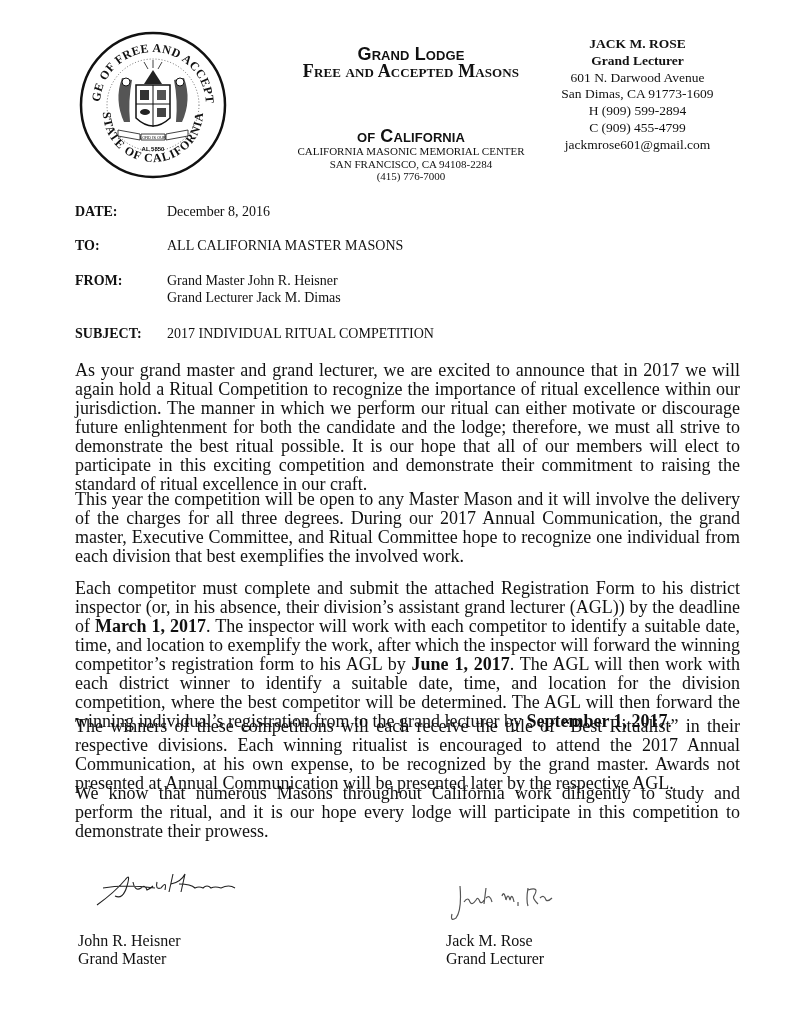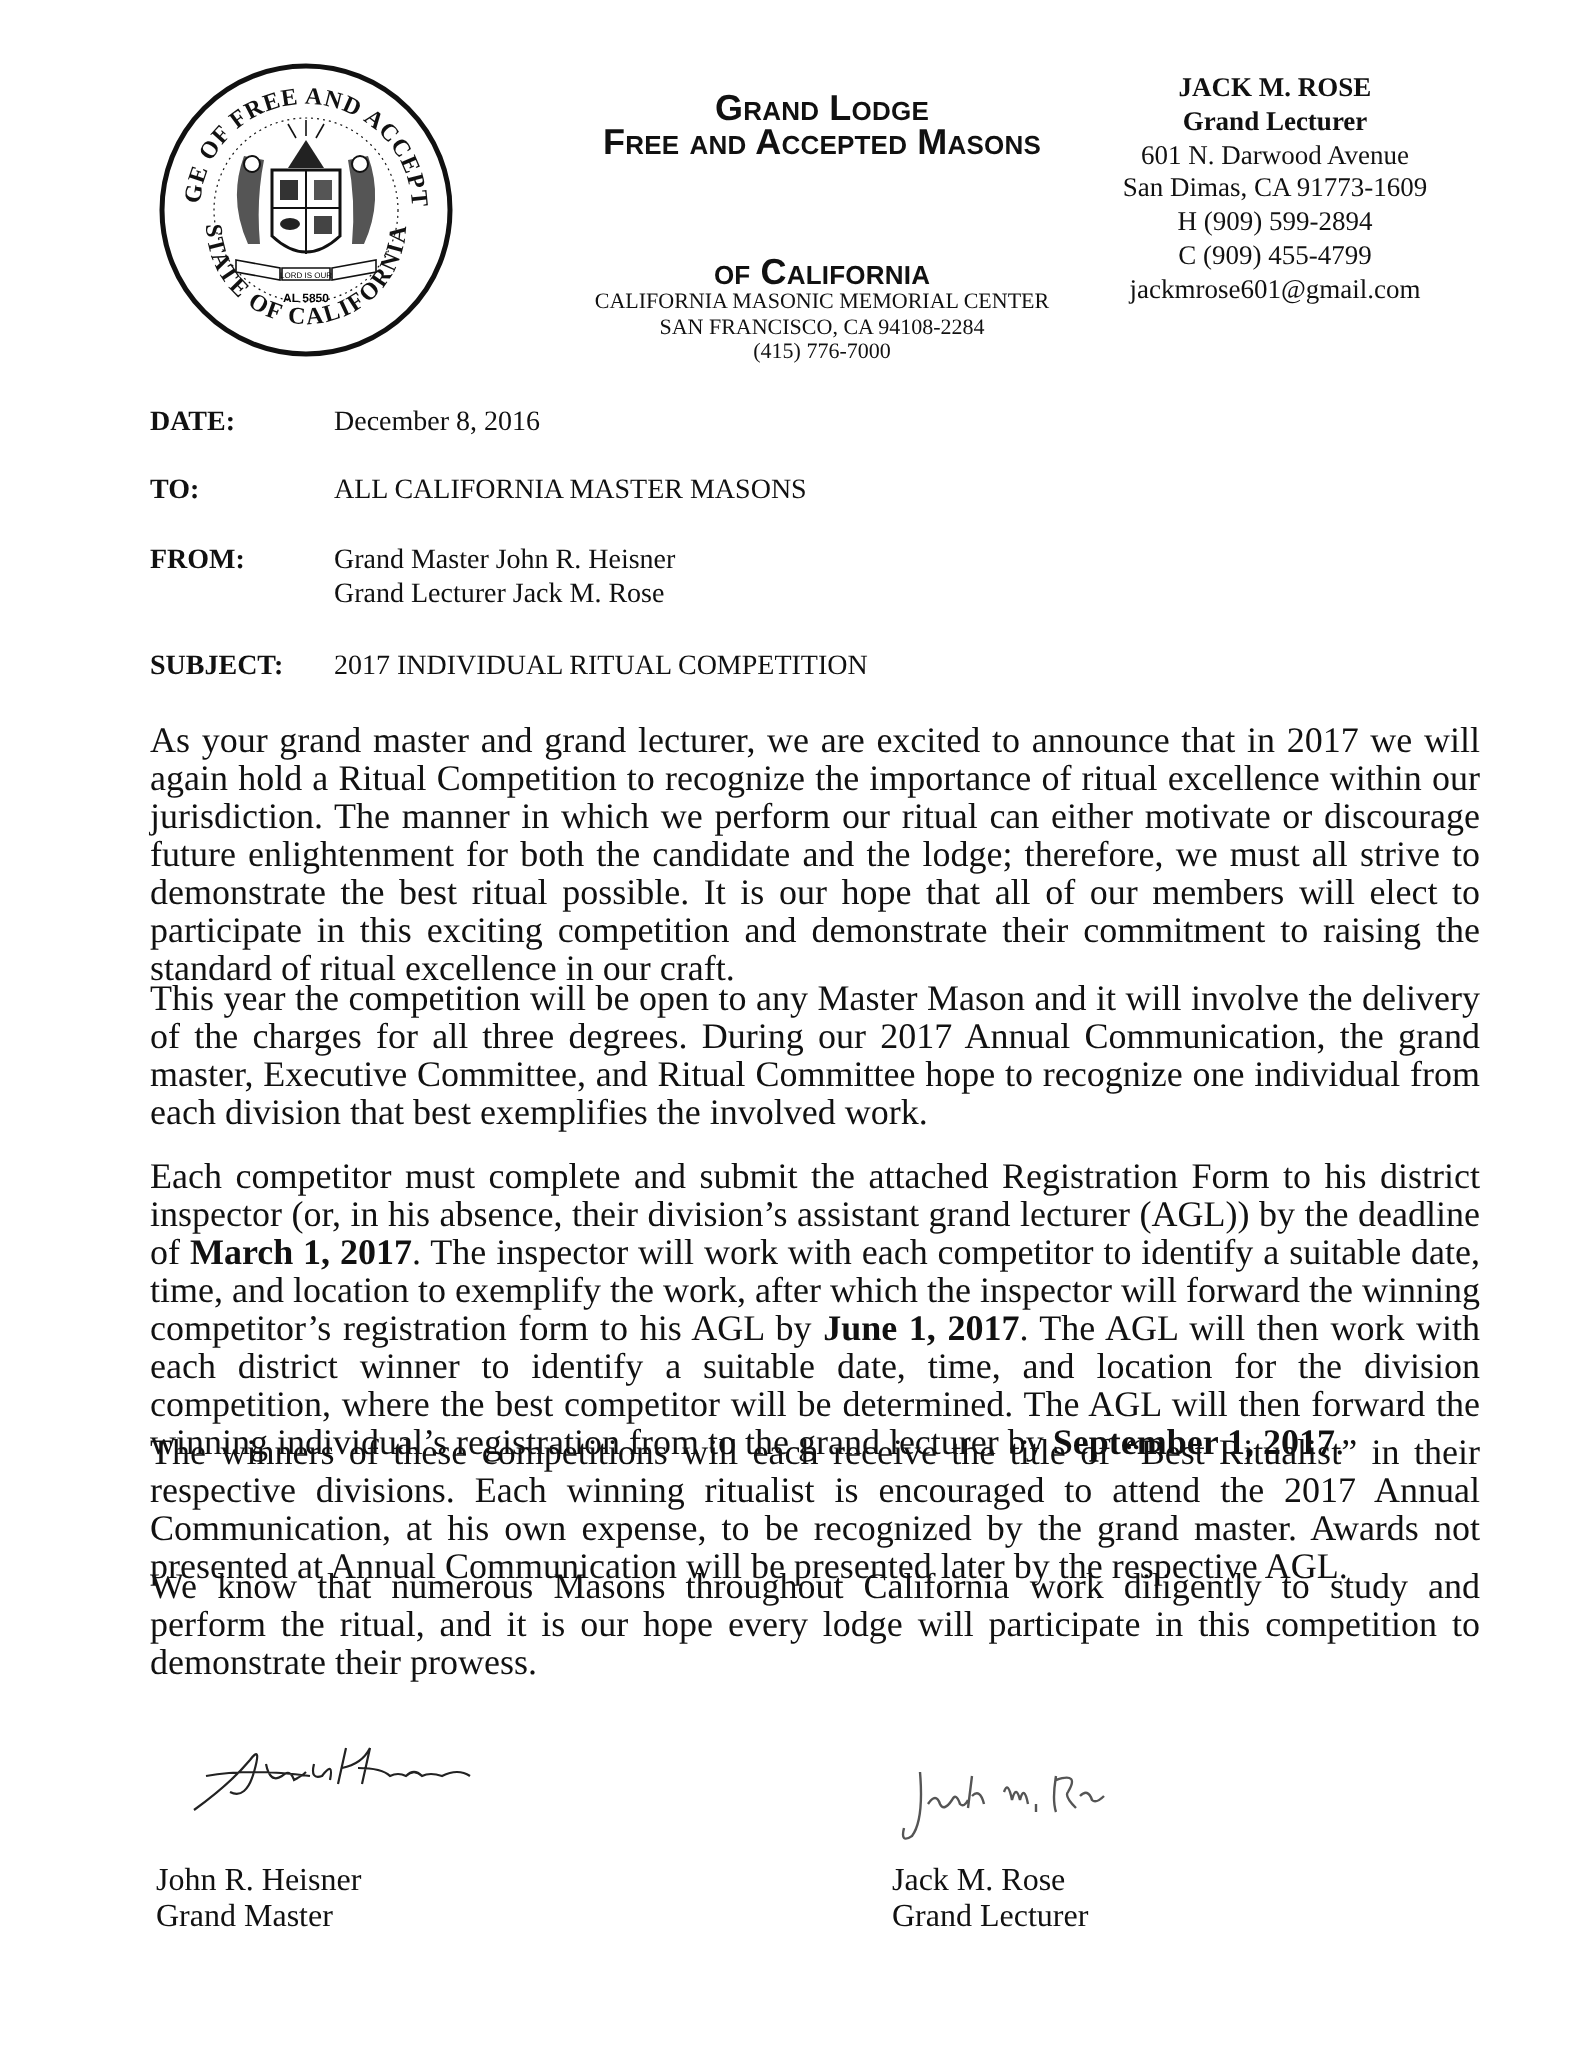--- a/index.html
+++ b/index.html
@@ -59,21 +59,21 @@
 
   <path d="M40,100 L62,104 L62,110 L40,106 Z" fill="#fff" stroke="#111" stroke-width="0.8"></path>
   <path d="M63,104 L87,104 L87,110 L63,110 Z" fill="#fff" stroke="#111" stroke-width="0.8"></path>
   <path d="M88,104 L110,100 L110,106 L88,110 Z" fill="#fff" stroke="#111" stroke-width="0.8"></path>
   <text x="75" y="109" font-size="4" text-anchor="middle" font-family="Liberation Sans, sans-serif">LORD IS OUR</text>
   <text x="75" y="121" font-size="6" text-anchor="middle" font-family="Liberation Sans, sans-serif" font-weight="bold">AL 5850</text>
 </svg>
 
 <div class="org">
   <div class="sc big" style="font-variant: small-caps;">Grand Lodge</div>
-  <div class="sc big" style="font-variant: small-caps;">Free and Accepted Masons</div>
+  <div class="sc big" style="font-variant: small-caps; font-family: Liberation Serif, serif;">Free and Accepted Masons</div>
   <div class="sc big" style="font-variant: small-caps; margin-top: 48px;">of California</div>
   <div class="small">CALIFORNIA MASONIC MEMORIAL CENTER</div>
   <div class="small">SAN FRANCISCO, CA 94108-2284</div>
   <div class="small">(415) 776-7000</div>
 </div>
 
 <div class="contact">
   <div class="b">JACK M. ROSE</div>
   <div class="b">Grand Lecturer</div>
   <div>601 N. Darwood Avenue</div>
@@ -89,21 +89,21 @@
 </div>
 <div class="memo" style="top:237px;">
   <span class="lbl">TO:</span>
   <span class="val">ALL CALIFORNIA MASTER MASONS</span>
 </div>
 <div class="memo" style="top:272px;">
   <span class="lbl">FROM:</span>
   <span class="val">Grand Master John R. Heisner</span>
 </div>
 <div class="memo" style="top:289px;">
-  <span class="val">Grand Lecturer Jack M. Rose</span>
+  <span class="val">Grand Lecturer Jack M. Dimas</span>
 </div>
 <div class="memo" style="top:325px;">
   <span class="lbl">SUBJECT:</span>
   <span class="val">2017 INDIVIDUAL RITUAL COMPETITION</span>
 </div>
 
 <div class="para" style="top:361px;">As your grand master and grand lecturer, we are excited to announce that in 2017 we will again hold a Ritual Competition to recognize the importance of ritual excellence within our jurisdiction. The manner in which we perform our ritual can either motivate or discourage future enlightenment for both the candidate and the lodge; therefore, we must all strive to demonstrate the best ritual possible. It is our hope that all of our members will elect to participate in this exciting competition and demonstrate their commitment to raising the standard of ritual excellence in our craft.</div>
 <div class="para" style="top:490px;">This year the competition will be open to any Master Mason and it will involve the delivery of the charges for all three degrees. During our 2017 Annual Communication, the grand master, Executive Committee, and Ritual Committee hope to recognize one individual from each division that best exemplifies the involved work.</div>
 <div class="para" style="top:579px;">
   <span>Each competitor must complete and submit the attached Registration Form to his district inspector (or, in his absence, their division’s assistant grand lecturer (AGL)) by the deadline of </span><b>March 1, 2017</b><span>. The inspector will work with each competitor to identify a suitable date, time, and location to exemplify the work, after which the inspector will forward the winning competitor’s registration form to his AGL by </span><b>June 1, 2017</b><span>. The AGL will then work with each district winner to identify a suitable date, time, and location for the division competition, where the best competitor will be determined. The AGL will then forward the winning individual’s registration from to the grand lecturer by </span><b>September 1, 2017</b><span>.</span>

